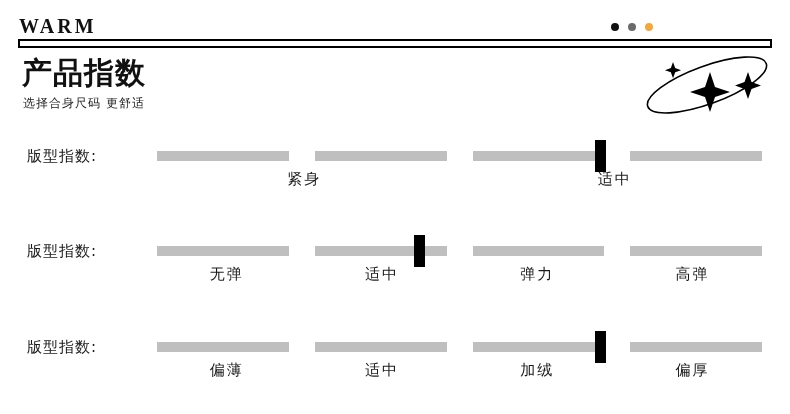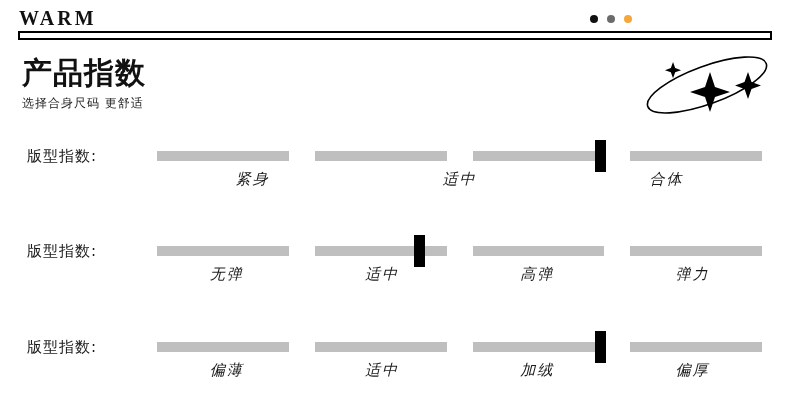--- a/index.html
+++ b/index.html
@@ -12,23 +12,24 @@
     background: #ffffff;
     font-family: "Liberation Sans", "DejaVu Sans", sans-serif;
     overflow: hidden;
     position: relative;
   }
 
   
   .header {
     position: absolute;
     left: 0;
-    top: 0;
+    top: 8px;
     width: 652px;
     height: 42px;
+    padding-left: 21px;
   }
   .brand {
     position: absolute;
     left: 19px;
     top: 7px;
     font-family: "Liberation Serif", "DejaVu Serif", serif;
     font-size: 20px;
     font-weight: 700;
     letter-spacing: 3px;
     color: #111111;
@@ -58,20 +59,21 @@
     border: 2px solid #000000;
     box-sizing: border-box;
     background: #ffffff;
   }
 
   
   .title-block {
     position: absolute;
     left: 22px;
     top: 56px;
+    text-align: center;
   }
   .title {
     font-family: "DejaVu Sans", "Liberation Sans", sans-serif;
     font-size: 30px;
     font-weight: 700;
     color: #111111;
     letter-spacing: 1px;
     line-height: 34px;
     margin: 0;
     white-space: nowrap;
@@ -145,21 +147,20 @@
     height: 32px;
     background: #000000;
   }
   .labels {
     position: absolute;
     left: 157px;
     top: 22px;
     width: 605px;
     display: flex;
     gap: 16px;
-    font-style: italic;
   }
   .opt {
     flex: 1 1 0;
     text-align: center;
     font-family: "DejaVu Sans", "Liberation Sans", sans-serif;
     font-size: 15px;
     color: #1a1a1a;
     letter-spacing: 2px;
     line-height: 22px;
     white-space: nowrap;
@@ -207,39 +208,38 @@
       <div class="seg" style="background: rgb(191, 191, 191);"></div>
       <div class="seg" style="background: rgb(191, 191, 191);"></div>
       <div class="seg" style="background: rgb(191, 191, 191);">
         <span class="seg-tick" style="left: 93%; background: rgb(0, 0, 0);"></span>
       </div>
       <div class="seg" style="background: rgb(191, 191, 191);"></div>
     </div>
     <div class="labels">
       <div class="opt">紧身</div>
       <div class="opt">适中</div>
-      <div class="opt">合体</div>
     </div>
   </div>
 
   <div class="row" style="top:241px">
     <div class="row-label">版型指数:</div>
     <div class="track">
       <div class="seg" style="background: rgb(191, 191, 191);"></div>
       <div class="seg" style="background: rgb(191, 191, 191);">
         <span class="seg-tick" style="left: 75%; background: rgb(0, 0, 0);"></span>
       </div>
       <div class="seg" style="background: rgb(191, 191, 191);"></div>
       <div class="seg" style="background: rgb(191, 191, 191);"></div>
     </div>
     <div class="labels">
       <div class="opt">无弹</div>
       <div class="opt">适中</div>
+      <div class="opt">弹力</div>
       <div class="opt">高弹</div>
-      <div class="opt">弹力</div>
     </div>
   </div>
 
   <div class="row" style="top:337px">
     <div class="row-label">版型指数:</div>
     <div class="track">
       <div class="seg" style="background: rgb(191, 191, 191);"></div>
       <div class="seg" style="background: rgb(191, 191, 191);"></div>
       <div class="seg" style="background: rgb(191, 191, 191);">
         <span class="seg-tick" style="left: 93%; background: rgb(0, 0, 0);"></span>

